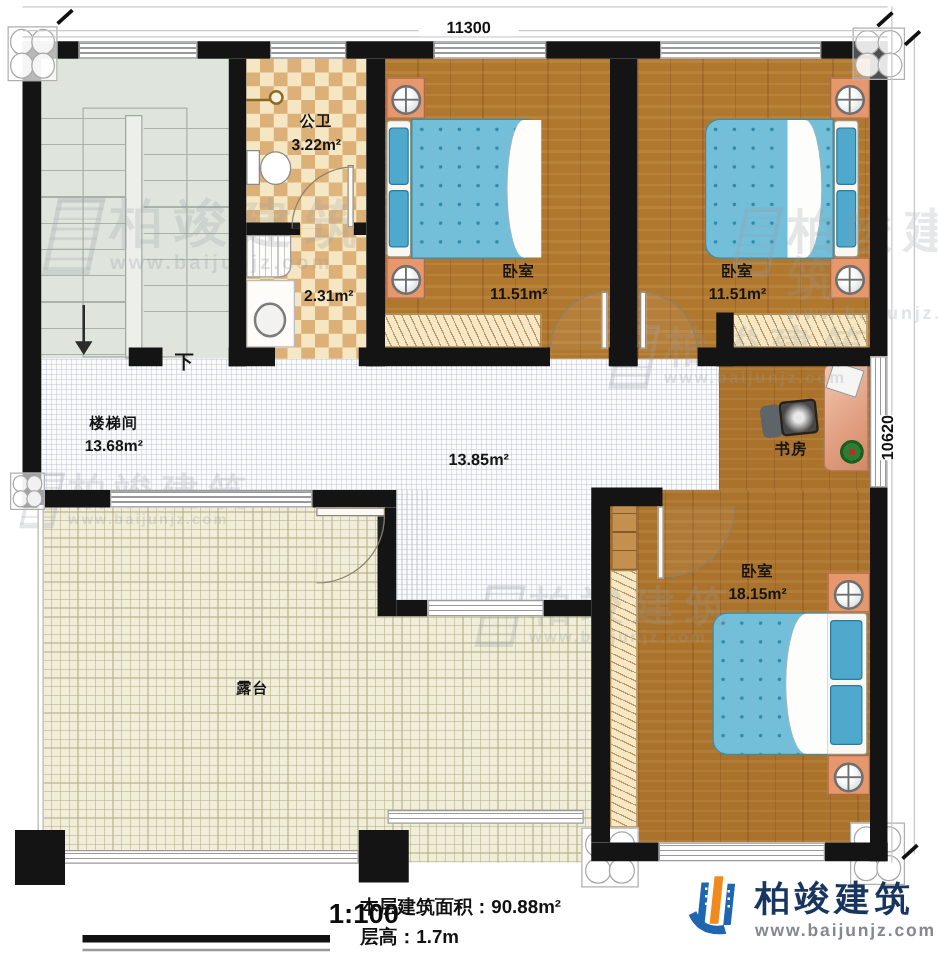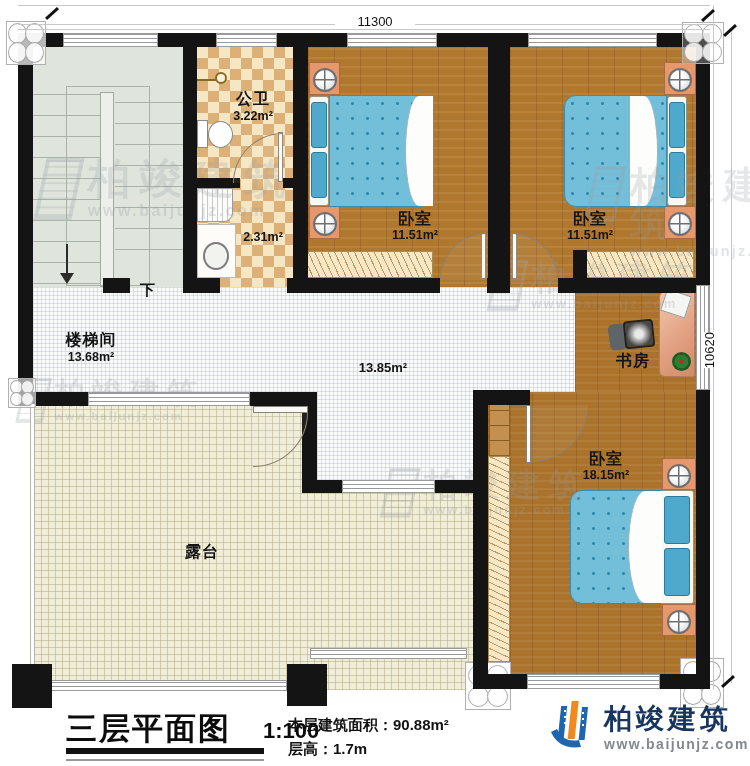--- a/index.html
+++ b/index.html
@@ -24,42 +24,42 @@
   .wall{background:#141414;}
   .winh{background:#fff;border:1px solid #9b9b9b;
     background-image:repeating-linear-gradient(0deg,rgba(0,0,0,0) 0 3px,#97999c 3px 4px);}
   .winv{background:#fff;border:1px solid #9b9b9b;
     background-image:repeating-linear-gradient(90deg,rgba(0,0,0,0) 0 3px,#97999c 3px 4px);}
   .arc{border:1px solid #8c8272;background:rgba(255,255,255,.06);}
   .arc-tl{border-right:0;border-bottom:0;border-top-left-radius:100% 100%;}
   .arc-tr{border-left:0;border-bottom:0;border-top-right-radius:100% 100%;}
   .arc-br{border-left:0;border-top:0;border-bottom-right-radius:100% 100%;}
   .leaf{background:#fbfaf6;border:1px solid #8c8272;}
-  .rlabel{font-weight:bold;color:#141414;text-align:center;line-height:1.05;font-size:16px;letter-spacing:1px;}
+  .rlabel{font-weight:bold;color:#141414;text-align:center;line-height:1.05;font-size:12px;letter-spacing:1px;}
   .area{font-weight:bold;color:#141414;text-align:center;font-size:12.5px;letter-spacing:0;}
   .nstand{background:#e6976b;border:1px solid #a96b45;}
   .lamp{width:20px;height:20px;border-radius:50%;border:2px solid #6f6f6f;
     background:linear-gradient(#6f6f6f,#6f6f6f) 50% 50%/100% 1.5px no-repeat,
                linear-gradient(#6f6f6f,#6f6f6f) 50% 50%/1.5px 100% no-repeat,
                radial-gradient(circle at 40% 38%,#ffffff 30%,#cdd3d6);margin:5px auto 0;}
   .ward{background:#f6e8c4;border:1px solid #a98c55;
     background-image:repeating-linear-gradient(65deg,rgba(0,0,0,0) 0 5px,rgba(150,100,40,.6) 5px 6px);}
   .wardv{background:#f6e8c4;border:1px solid #a98c55;
     background-image:repeating-linear-gradient(25deg,rgba(0,0,0,0) 0 5px,rgba(150,100,40,.6) 5px 6px);}
   .mattress{background-color:#73bfd9;border:1px solid #3a8cab;
     background-image:radial-gradient(circle,#2f87a9 1.2px,rgba(0,0,0,0) 1.7px);background-size:15px 15px;}
   .pillow{background:#4fa9cd;border:1px solid #2a7c9e;border-radius:3px;}
   .hboard{background:#f8f7f2;border:1px solid #98937f;border-radius:3px;}
   .fold-l{background:#fdfdfb;border-left:1px solid #9fb3bb;border-radius:50% 0 0 50%;}
   .fold-r{background:#fdfdfb;border-right:1px solid #9fb3bb;border-radius:0 50% 50% 0;}
   .post{background:#fff;border:1px solid #b0b0b0;}
   .pc{border:1px solid #a8a8a8;border-radius:50%;background:rgba(255,255,255,.85);position:absolute;}
   .tick{width:16px;height:3px;background:#111;transform:rotate(-42deg);}
   .dimline{background:#c8c8c8;}
-  .dimtext{font-weight:normal;font-size:13px;color:#111;}
+  .dimtext{font-weight:bold;font-size:13px;color:#111;}
   .treads{background-image:repeating-linear-gradient(0deg,#a9b3a7 0 1px,rgba(0,0,0,0) 1px 21px);}
   .wm{display:flex;align-items:flex-start;gap:10px;opacity:.5;pointer-events:none;}
   .wm .glyph{width:30px;height:54px;border:4px solid rgba(152,158,168,.55);transform:skewX(-12deg);
     background:repeating-linear-gradient(0deg,rgba(152,158,168,.5) 0 2px,rgba(0,0,0,0) 2px 8px);}
   .wm .tx{font-size:42px;font-weight:bold;color:rgba(148,154,164,.48);letter-spacing:10px;line-height:1;}
   .wm .url{font-size:16px;font-weight:bold;color:rgba(148,154,164,.55);letter-spacing:2.5px;margin-top:2px;}
   .ttl{font-weight:bold;color:#0c0c0c;}
 </style>
 </head>
 <body>
@@ -287,21 +287,20 @@
   <div class="abs area" style="left:557px;top:228px;width:66px;">11.51m²</div>
   <div class="abs rlabel" style="left:136px;top:282px;width:24px;font-size:15px;">下</div>
   <div class="abs rlabel" style="left:55px;top:332px;width:72px;">楼梯间</div>
   <div class="abs area" style="left:56px;top:350px;width:70px;">13.68m²</div>
   <div class="abs area" style="left:346px;top:360px;width:74px;font-size:13px;">13.85m²</div>
   <div class="abs rlabel" style="left:605px;top:353px;width:56px;">书房</div>
   <div class="abs rlabel" style="left:575px;top:451px;width:62px;">卧室</div>
   <div class="abs area" style="left:570px;top:468px;width:72px;">18.15m²</div>
   <div class="abs rlabel" style="left:162px;top:544px;width:80px;">露台</div>
 
-  <div class="abs ttl" style="left:66px;top:708px;font-size:31px;letter-spacing:2px;">三层平面图</div>
   <div class="abs ttl" style="left:234px;top:718px;font-size:22px;margin-left:29px;">1:100</div>
   <div class="abs" style="left:66px;top:748px;width:198px;height:6px;background:#111;"></div>
   <div class="abs" style="left:66px;top:759px;width:198px;height:2px;background:#999;"></div>
   <div class="abs" style="left:288px;top:716px;font-size:15px;font-weight:bold;color:#111;">
     <span>本层建筑面积：</span><span>90.88m²</span>
   </div>
   <div class="abs" style="left:288px;top:740px;font-size:15px;font-weight:bold;color:#111;">
     <span>层高：</span><span>1.7m</span>
   </div>
   <div class="abs" style="left:545px;top:698px;width:54px;height:56px;">

